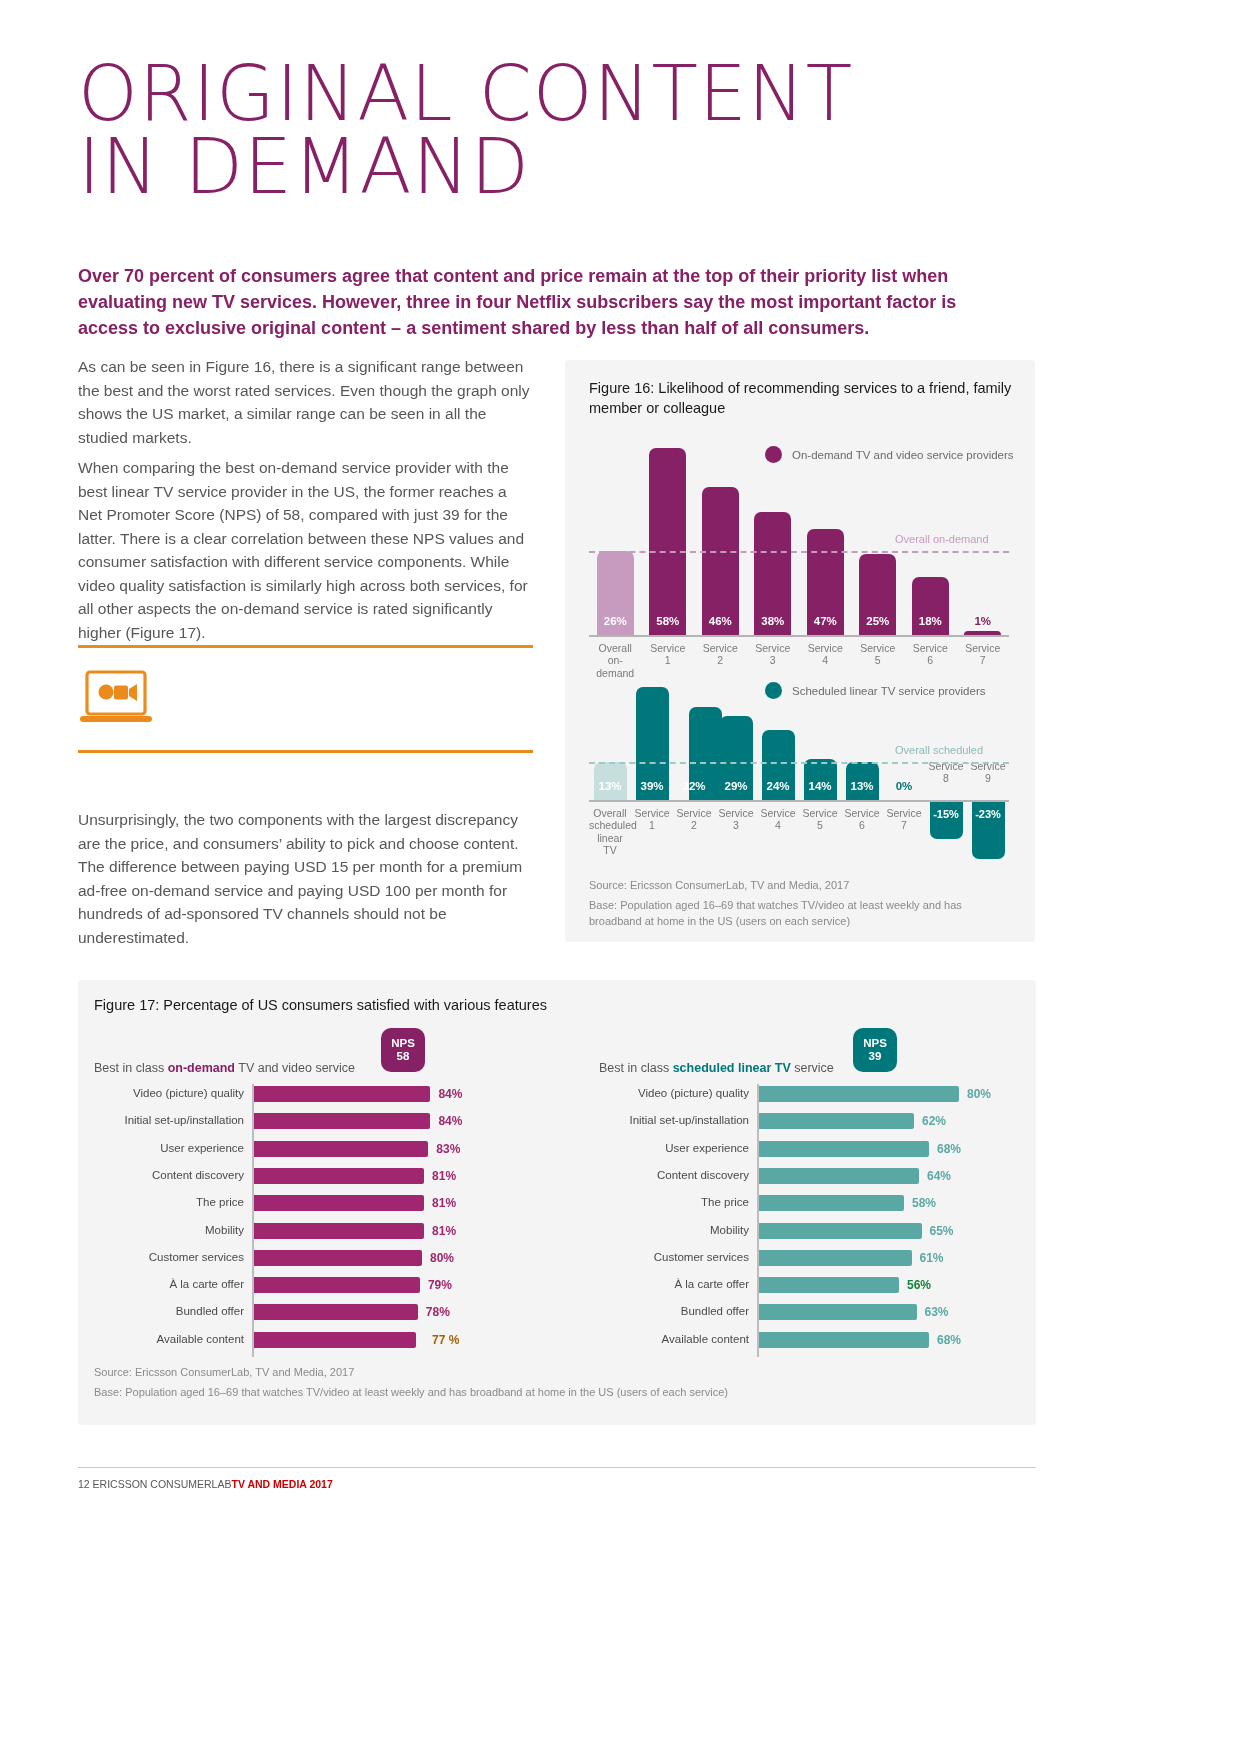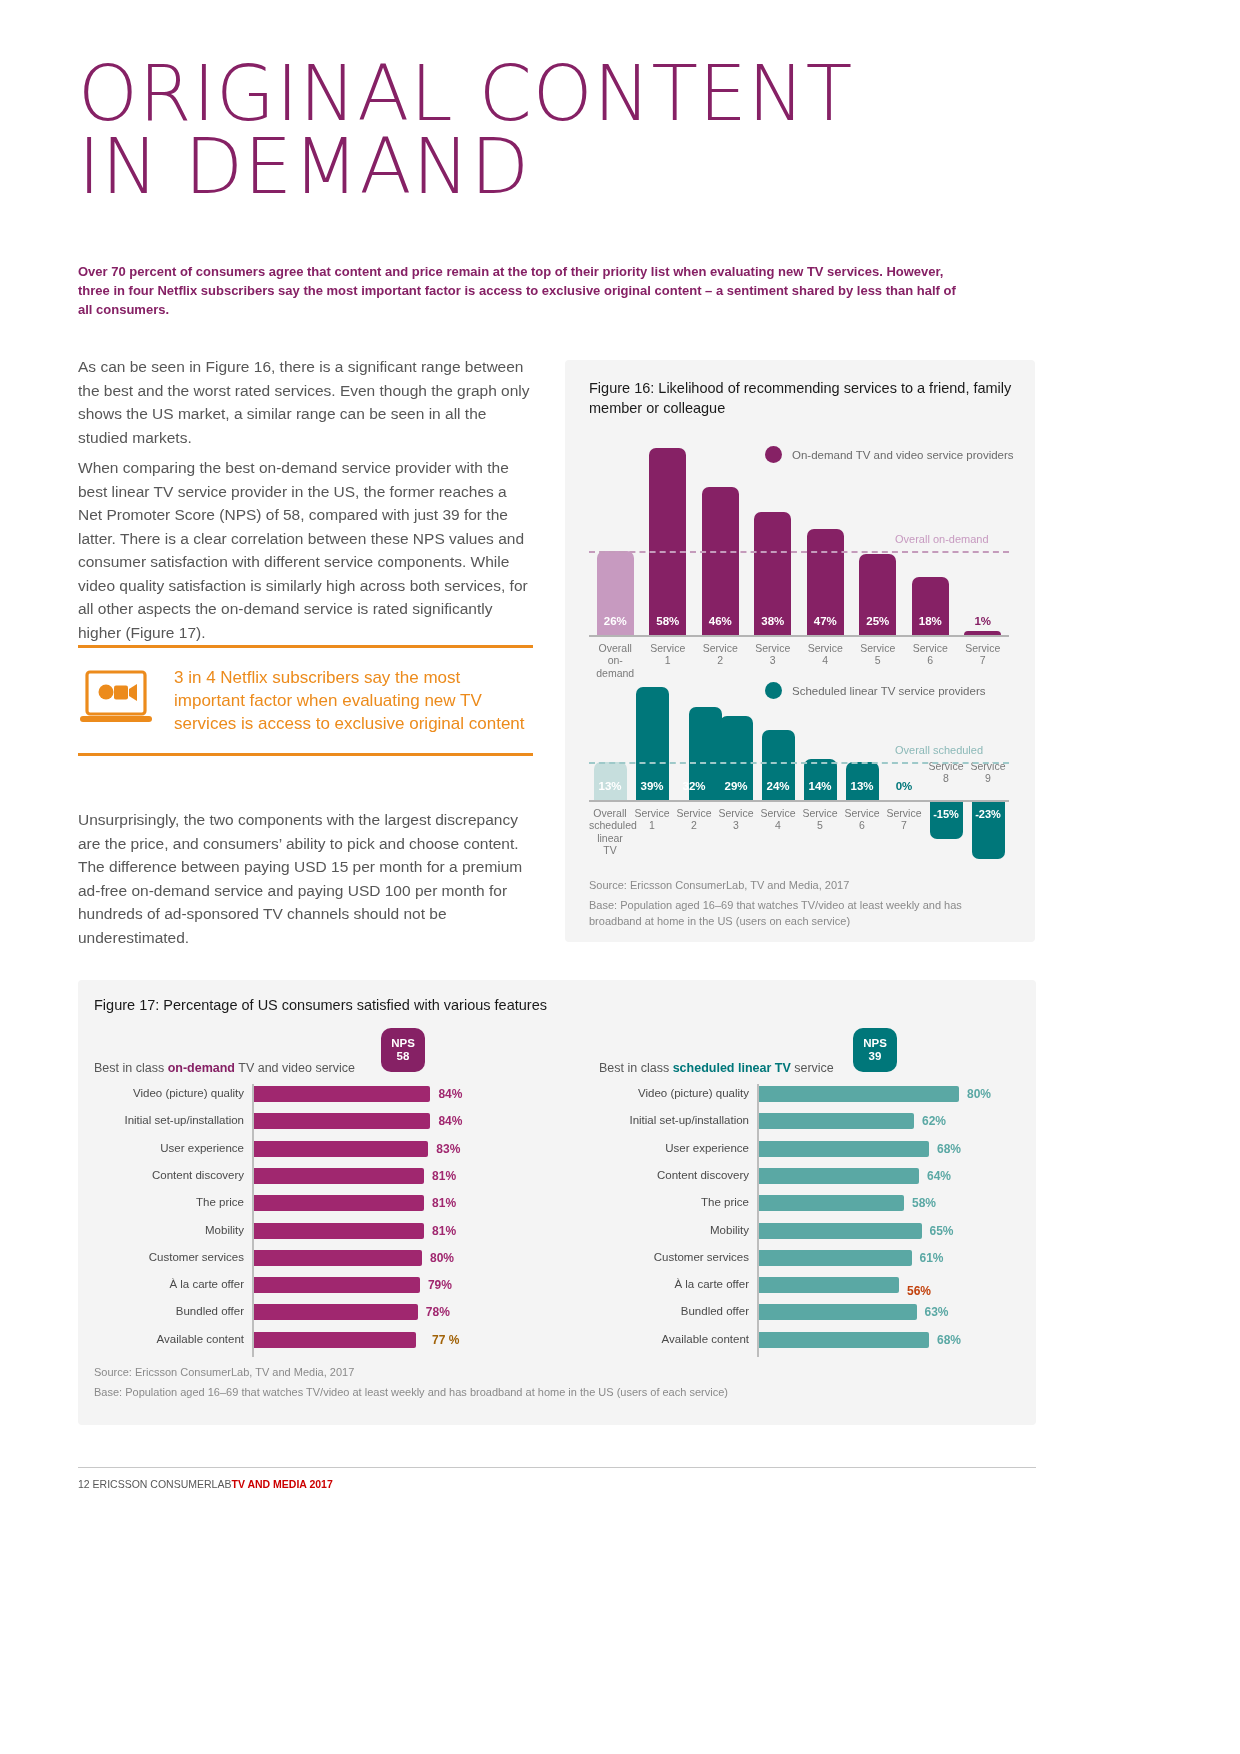--- a/index.html
+++ b/index.html
@@ -20,21 +20,21 @@
     font-weight: 300;
     letter-spacing: 1px;
     font-family: "DejaVu Sans", sans-serif;
     font-stretch: condensed;
   }
   .title .l2 { display:block; }
 
   
   .intro {
     position: absolute; left: 78px; top: 263px; width: 890px;
-    font-size: 13px; line-height: 1.45;
+    font-size: 18px; line-height: 1.45;
     color: #862165; font-weight: bold;
   }
 
   
   .bodycol { position: absolute; left: 78px; width: 455px; color: #575757;
              font-size: 15.5px; line-height: 1.52; }
   #body-p1 { top: 355px; }
   #body-p2 { top: 448px; margin-top: 8px; }
   #body-p3 { top: 808px; width: 445px; }
 
@@ -115,21 +115,20 @@
     <div class="inner">
       <div class="icon">
         <svg width="78" height="62" viewBox="0 0 78 62">
           <rect x="9" y="2" width="58" height="42" rx="3" fill="none" stroke="#ec8b1c" stroke-width="3.2"></rect>
           <rect x="2" y="46" width="72" height="6" rx="3" fill="#ec8b1c"></rect>
           <circle cx="28" cy="22" r="7.5" fill="#ec8b1c"></circle>
           <rect x="36" y="15.5" width="14" height="14" rx="2" fill="#ec8b1c"></rect>
           <path d="M51 19 L59 14 L59 31 L51 26 Z" fill="#ec8b1c"></path>
         </svg>
       </div>
-      <div class="ctext">3 in 4 Netflix subscribers say the most important factor when evaluating new TV services is access to exclusive original content</div>
     </div>
     <div class="rule"></div>
   </div>
 
   <div class="fig16">
     <div class="fig-title">Figure 16: Likelihood of recommending services to a friend, family member or colleague</div>
 
     <div class="legend" style="left:200px; top:86px;">
       <span class="dot" style="background:#862165;"></span>
       <span class="ltext">On-demand TV and video service providers</span>
@@ -353,21 +352,21 @@
           <div class="hval" style="left: 330.5px; top: 1px; color: rgb(90, 168, 164);">65%</div>
         </div>
         <div class="hrow" style="position: absolute; left: 0px; top: 163.8px; width: 100%;">
           <div class="hlabel" style="position: absolute; left: 0px; top: 1px; width: 150px; text-align: right;">Customer services</div>
           <div class="hbar" style="left: 160px; width: 152.5px; background: rgb(90, 168, 164);"></div>
           <div class="hval" style="left: 320.5px; top: 1px; color: rgb(90, 168, 164);">61%</div>
         </div>
         <div class="hrow" style="position: absolute; left: 0px; top: 191.1px; width: 100%;">
           <div class="hlabel" style="position: absolute; left: 0px; top: 1px; width: 150px; text-align: right;">À la carte offer</div>
           <div class="hbar" style="left: 160px; width: 140px; background: rgb(90, 168, 164);"></div>
-          <div class="hval" style="left: 308px; top: 7px; color: #c2410c;">56%</div>
+          <div class="hval" style="left: 308px; top: 1px; color: #15803d;">56%</div>
         </div>
         <div class="hrow" style="position: absolute; left: 0px; top: 218.4px; width: 100%;">
           <div class="hlabel" style="position: absolute; left: 0px; top: 1px; width: 150px; text-align: right;">Bundled offer</div>
           <div class="hbar" style="left: 160px; width: 157.5px; background: rgb(90, 168, 164);"></div>
           <div class="hval" style="left: 325.5px; top: 1px; color: rgb(90, 168, 164);">63%</div>
         </div>
         <div class="hrow" style="position: absolute; left: 0px; top: 245.7px; width: 100%;">
           <div class="hlabel" style="position: absolute; left: 0px; top: 1px; width: 150px; text-align: right;">Available content</div>
           <div class="hbar" style="left: 160px; width: 170px; background: rgb(90, 168, 164);"></div>
           <div class="hval" style="left: 338px; top: 1px; color: rgb(90, 168, 164);">68%</div>

